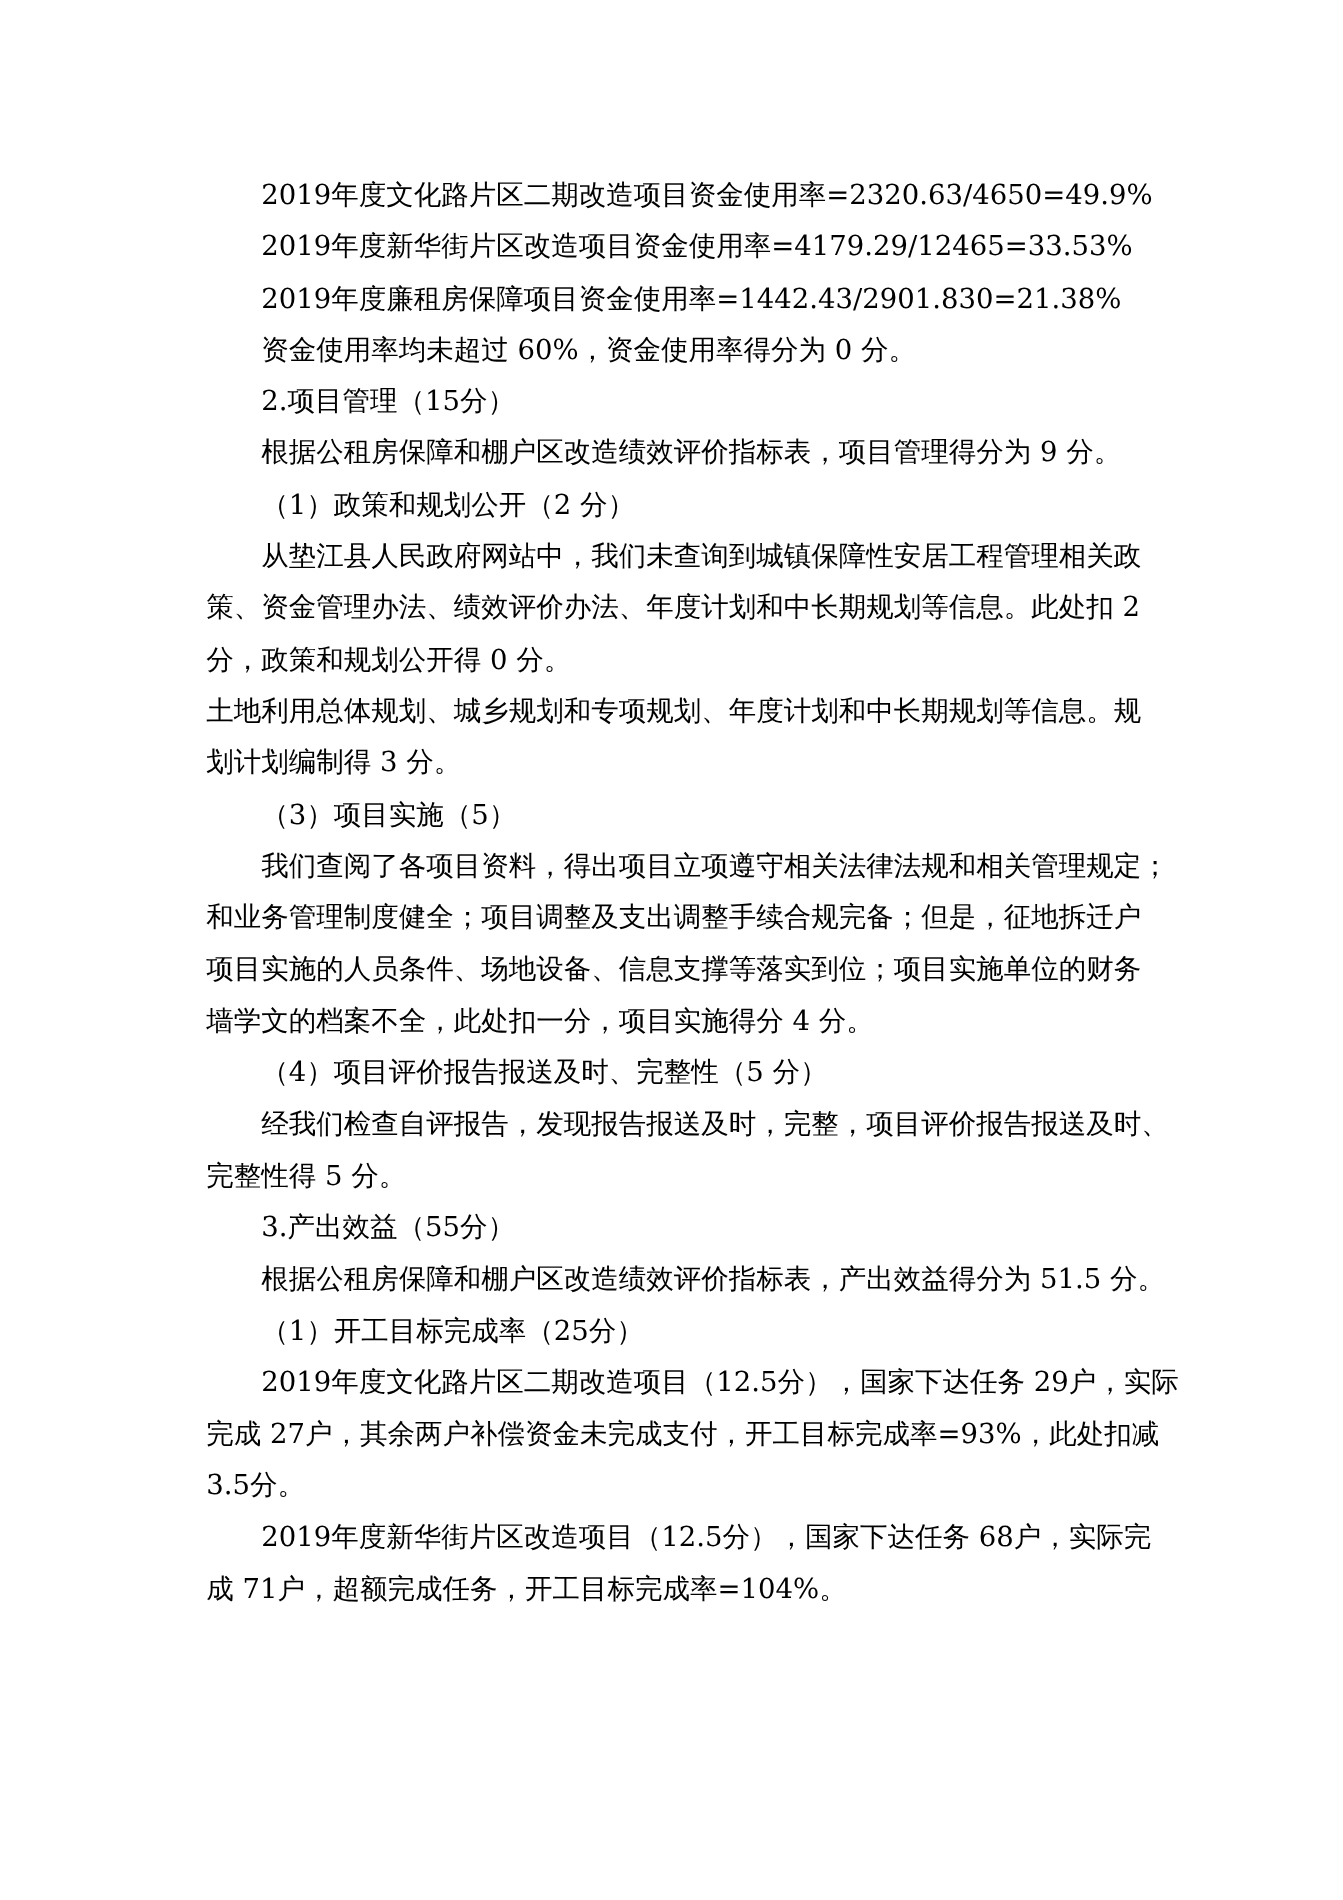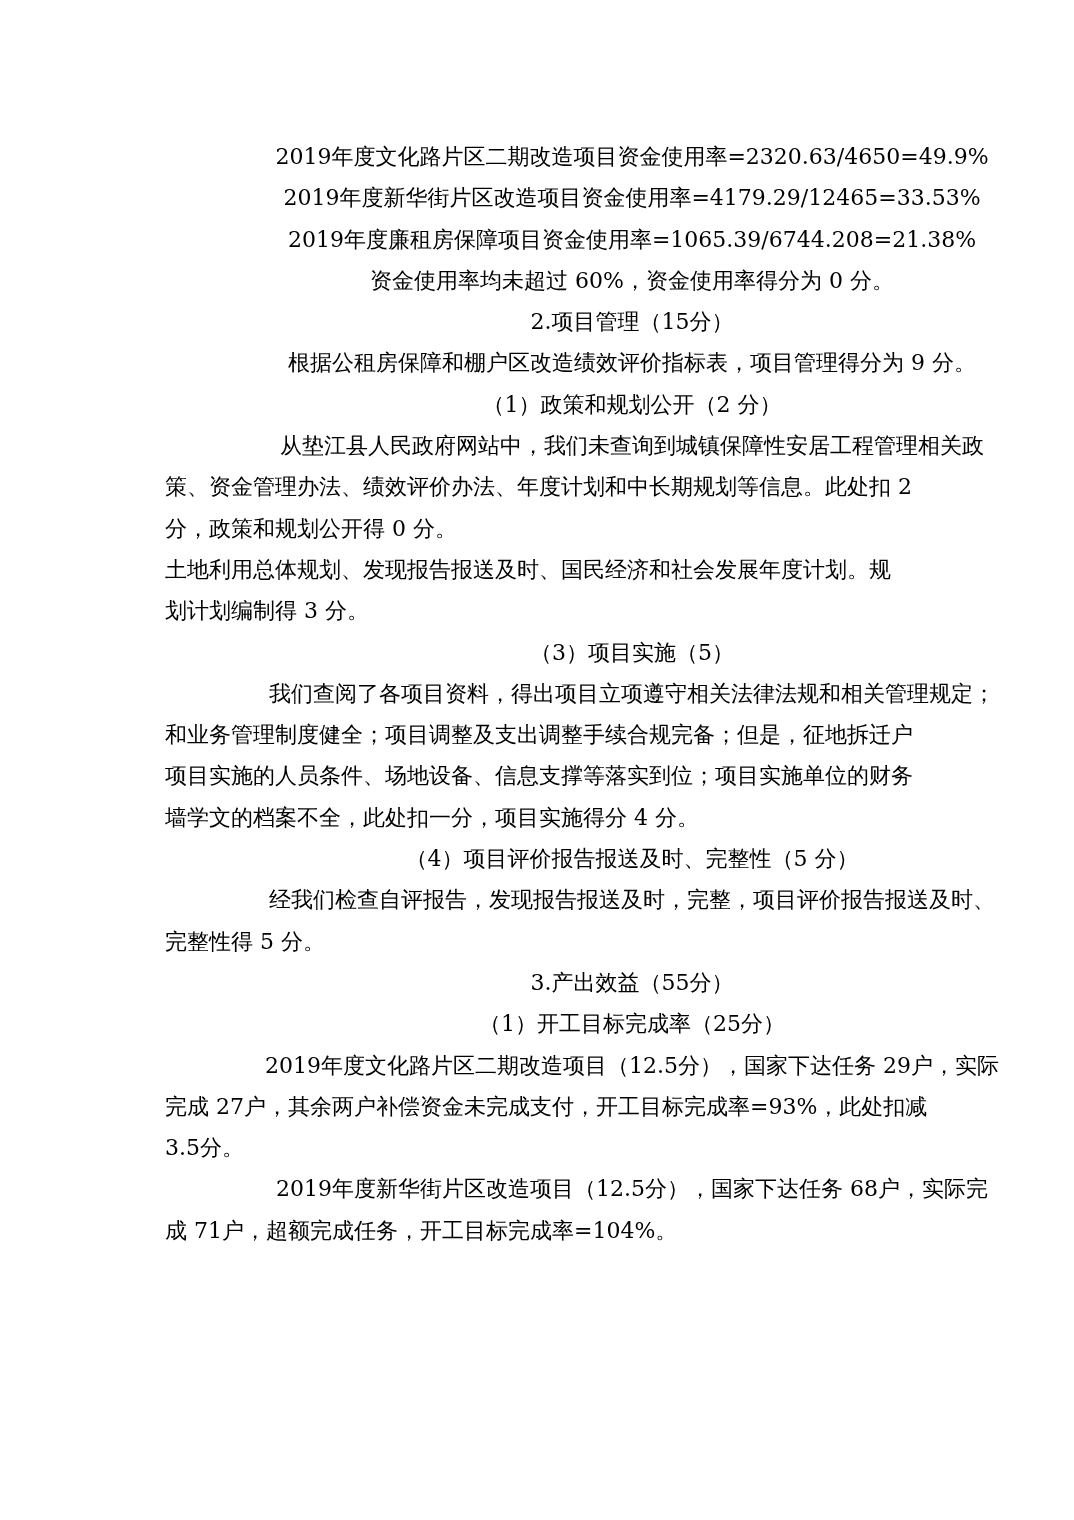--- a/index.html
+++ b/index.html
@@ -23,50 +23,50 @@
   }
   .text-line {
     height: 41.3px;
     line-height: 41.3px;
     font-size: 22px;
     white-space: pre;
     color: #000000;
   }
   .text-line.indent {
     padding-left: 44px;
-    text-align: center;
   }
 </style>
 </head>
 <body>
 
 <div class="page" style="background: rgb(255, 255, 255); color: rgb(0, 0, 0);">
   <div class="doc-content">
 
   <div class="text-line indent">2019年度文化路片区二期改造项目资金使用率=2320.63/4650=49.9%</div>
       <div class="text-line indent">2019年度新华街片区改造项目资金使用率=4179.29/12465=33.53%</div>
-      <div class="text-line indent">2019年度廉租房保障项目资金使用率=1065.39/6744.208=21.38%</div>
+      <div class="text-line indent">2019年度廉租房保障项目资金使用率=1442.43/2901.830=21.38%</div>
       <div class="text-line indent">资金使用率均未超过 60%，资金使用率得分为 0 分。</div>
       <div class="text-line indent">2.项目管理（15分）</div>
       <div class="text-line indent">根据公租房保障和棚户区改造绩效评价指标表，项目管理得分为 9 分。</div>
       <div class="text-line indent">（1）政策和规划公开（2 分）</div>
       <div class="text-line indent">从垫江县人民政府网站中，我们未查询到城镇保障性安居工程管理相关政</div>
       <div class="text-line">策、资金管理办法、绩效评价办法、年度计划和中长期规划等信息。此处扣 2</div>
       <div class="text-line">分，政策和规划公开得 0 分。</div>
-      <div class="text-line">土地利用总体规划、发现报告报送及时、国民经济和社会发展年度计划。规</div>
+      <div class="text-line">土地利用总体规划、城乡规划和专项规划、年度计划和中长期规划等信息。规</div>
       <div class="text-line">划计划编制得 3 分。</div>
       <div class="text-line indent">（3）项目实施（5）</div>
       <div class="text-line indent">我们查阅了各项目资料，得出项目立项遵守相关法律法规和相关管理规定；</div>
       <div class="text-line">和业务管理制度健全；项目调整及支出调整手续合规完备；但是，征地拆迁户</div>
       <div class="text-line">项目实施的人员条件、场地设备、信息支撑等落实到位；项目实施单位的财务</div>
       <div class="text-line">墙学文的档案不全，此处扣一分，项目实施得分 4 分。</div>
       <div class="text-line indent">（4）项目评价报告报送及时、完整性（5 分）</div>
       <div class="text-line indent">经我们检查自评报告，发现报告报送及时，完整，项目评价报告报送及时、</div>
       <div class="text-line">完整性得 5 分。</div>
       <div class="text-line indent">3.产出效益（55分）</div>
+      <div class="text-line indent">根据公租房保障和棚户区改造绩效评价指标表，产出效益得分为 51.5 分。</div>
       <div class="text-line indent">（1）开工目标完成率（25分）</div>
       <div class="text-line indent">2019年度文化路片区二期改造项目（12.5分），国家下达任务 29户，实际</div>
       <div class="text-line">完成 27户，其余两户补偿资金未完成支付，开工目标完成率=93%，此处扣减</div>
       <div class="text-line">3.5分。</div>
       <div class="text-line indent">2019年度新华街片区改造项目（12.5分），国家下达任务 68户，实际完</div>
       <div class="text-line">成 71户，超额完成任务，开工目标完成率=104%。</div>
     </div>
 </div>
 
 </body></html>

